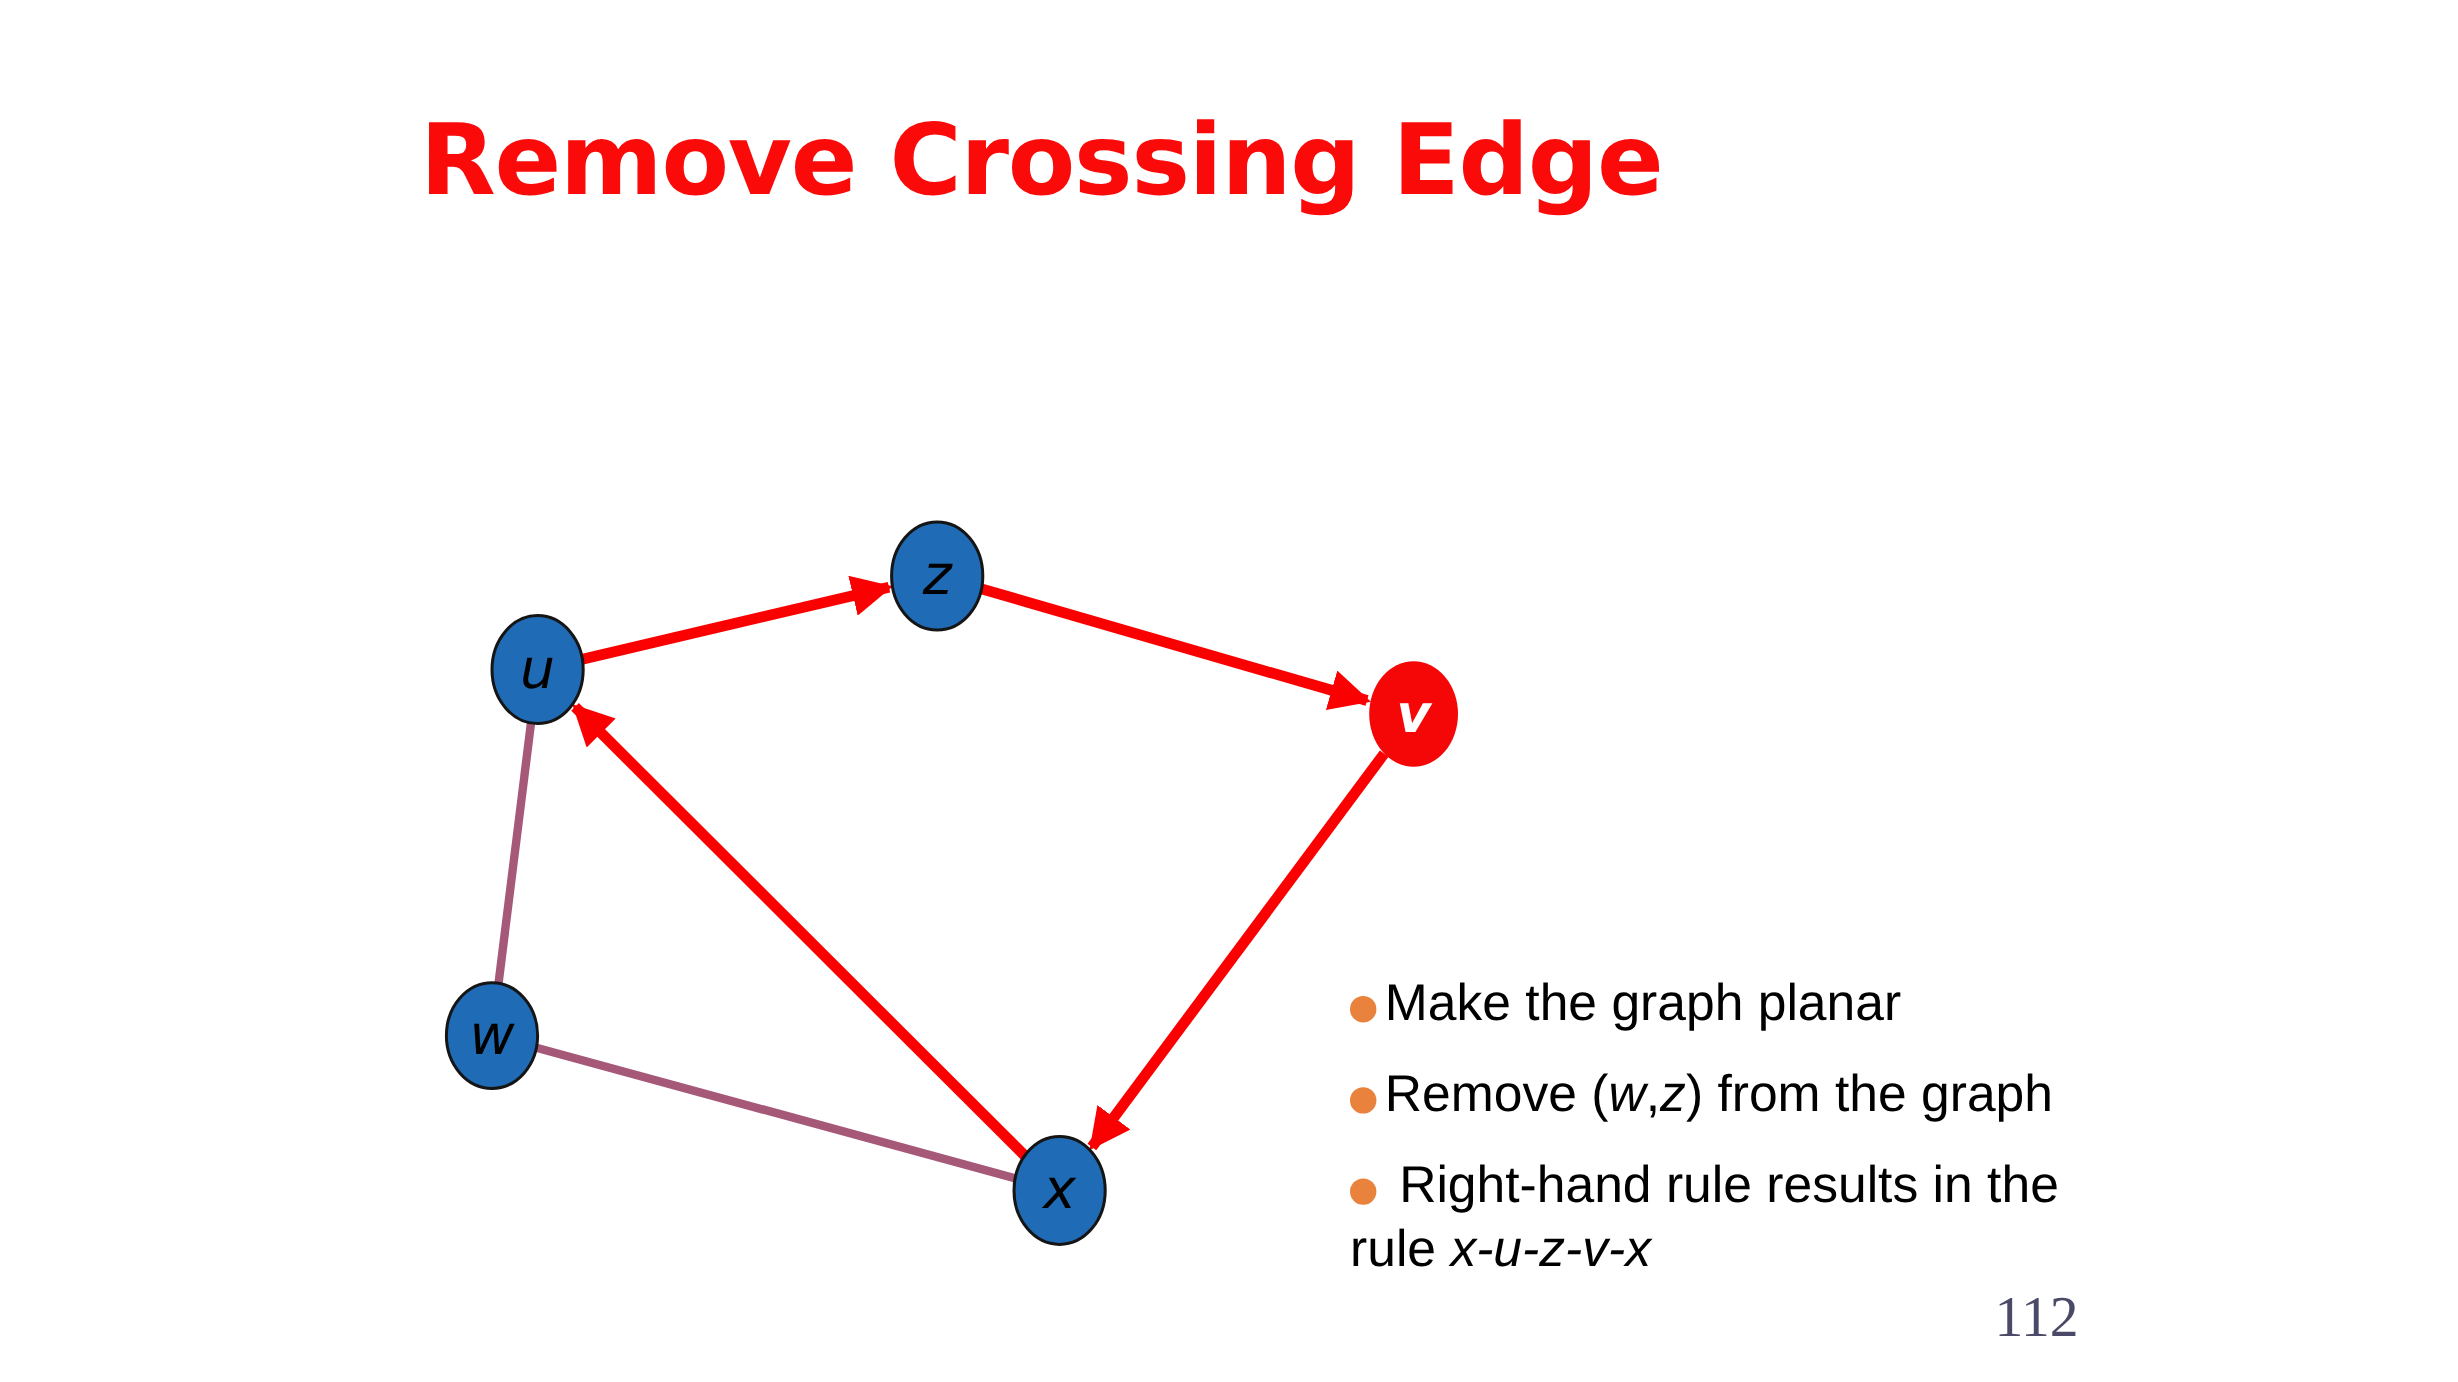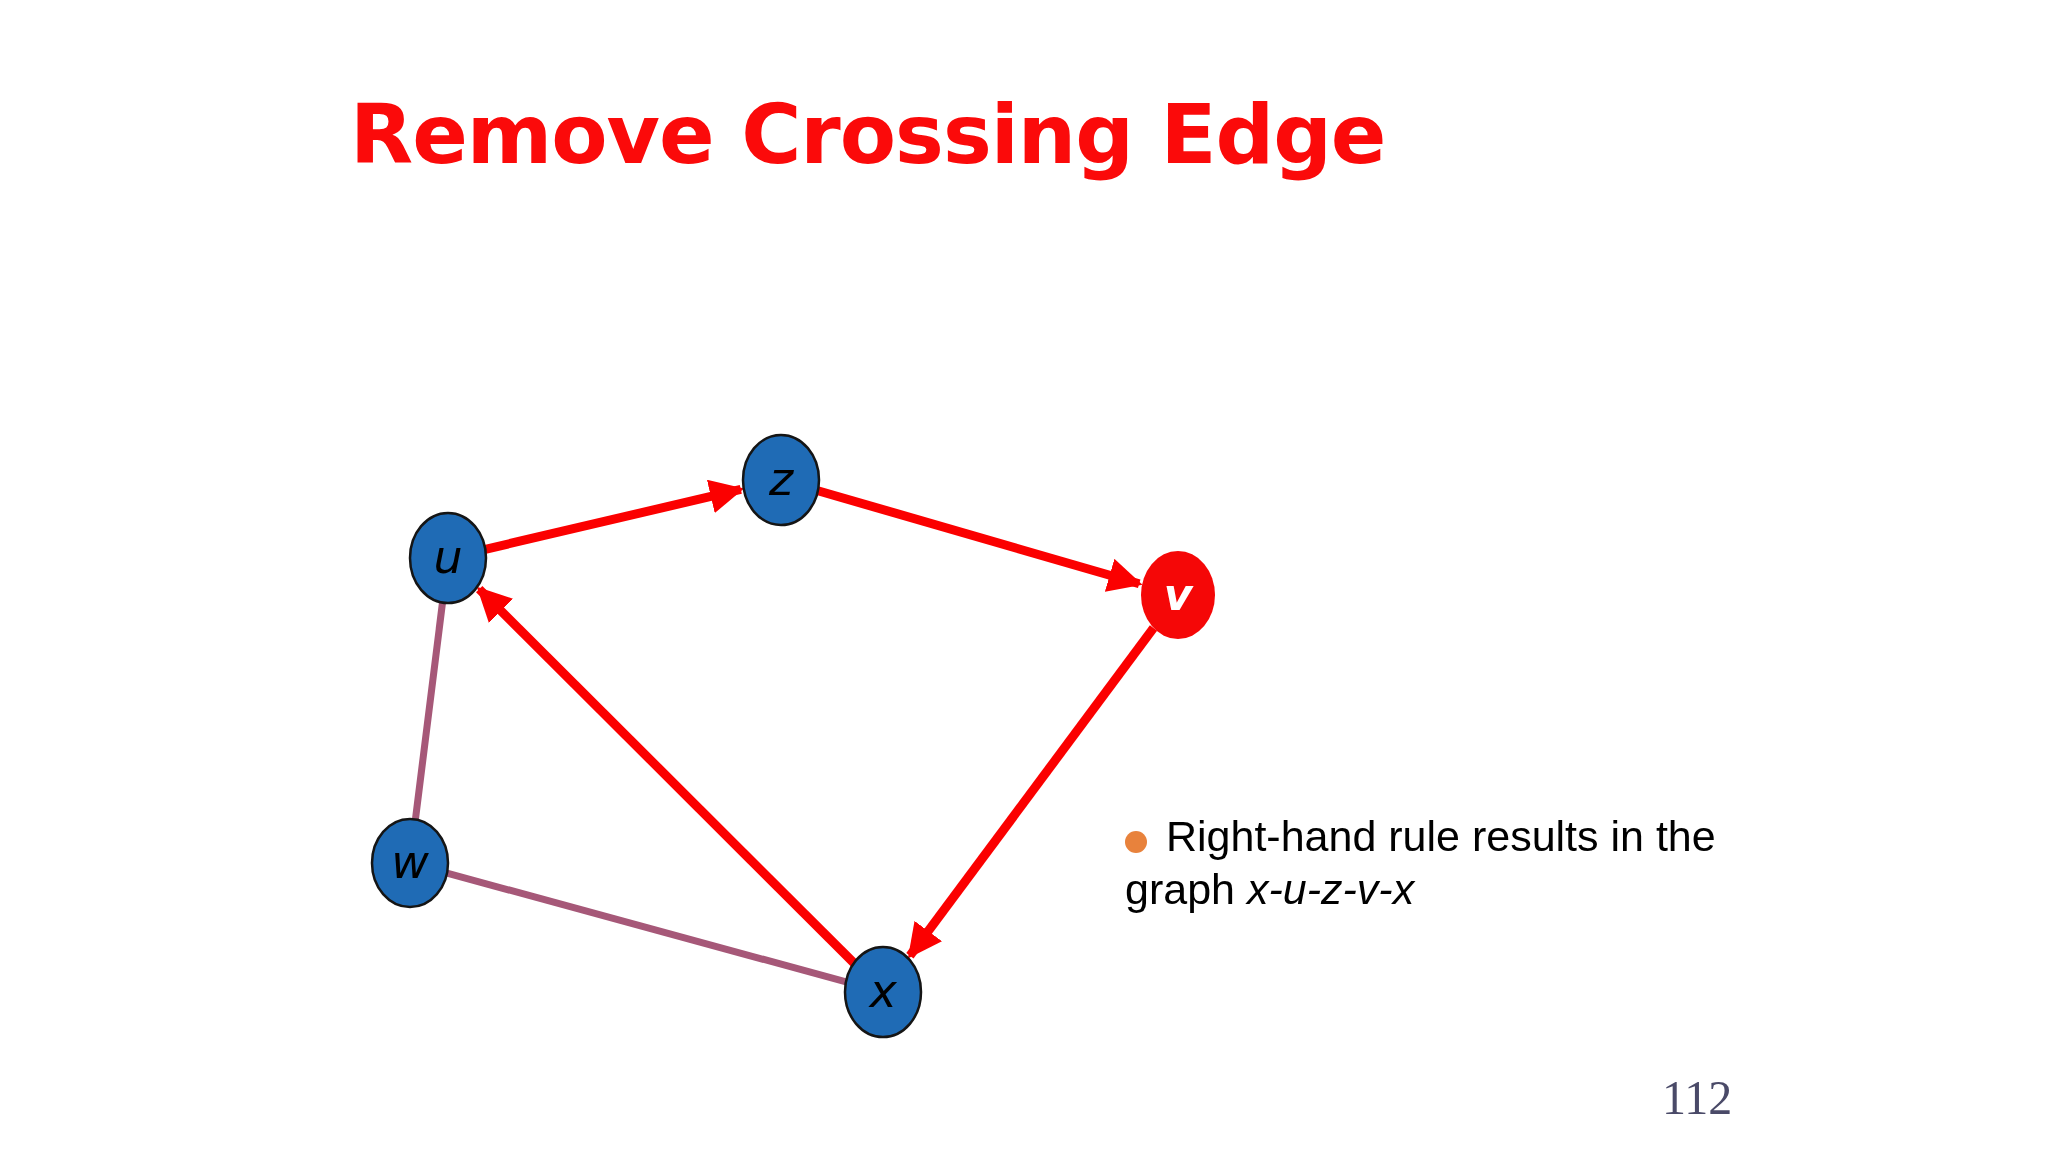--- a/index.html
+++ b/index.html
@@ -101,16 +101,18 @@
       <ellipse cx="410" cy="863" rx="38" ry="44" fill="#1f6bb5" stroke="#151515" stroke-width="2.5"></ellipse>
       <text x="410" y="878" text-anchor="middle" font-family="&quot;DejaVu Sans&quot;, sans-serif" font-style="italic" font-size="46" fill="#000000">w</text>
     </g>
     <g>
       <ellipse cx="883" cy="992" rx="38" ry="45" fill="#1f6bb5" stroke="#151515" stroke-width="2.5"></ellipse>
       <text x="883" y="1007" text-anchor="middle" font-family="&quot;DejaVu Sans&quot;, sans-serif" font-style="italic" font-size="46" fill="#000000">x</text>
     </g>
   </svg>
 
 <div class="bullet-list" style="color: rgb(0, 0, 0);">
-    <p><span class="dot" style="background: rgb(232, 130, 60);"></span><span class="line"><span>&nbsp;Right-hand rule results in the</span></span><br><span class="line"><span>graph </span><span class="it">x-u-z-v-x</span></span></p>
+    <p><span class="dot" style="background: rgb(232, 130, 60);"></span><span class="line"><span>Make the graph planar</span></span></p>
+    <p><span class="dot" style="background: rgb(232, 130, 60);"></span><span class="line"><span>Remove (</span><span class="it">w</span><span>,</span><span class="it">z</span><span>) from the graph</span></span></p>
+    <p><span class="dot" style="background: rgb(232, 130, 60);"></span><span class="line"><span>&nbsp;Right-hand rule results in the</span></span><br><span class="line"><span>rule </span><span class="it">x-u-z-v-x</span></span></p>
   </div>
 
 <div class="page-number" style="color: rgb(74, 74, 104);">112</div>
 
 </body></html>

